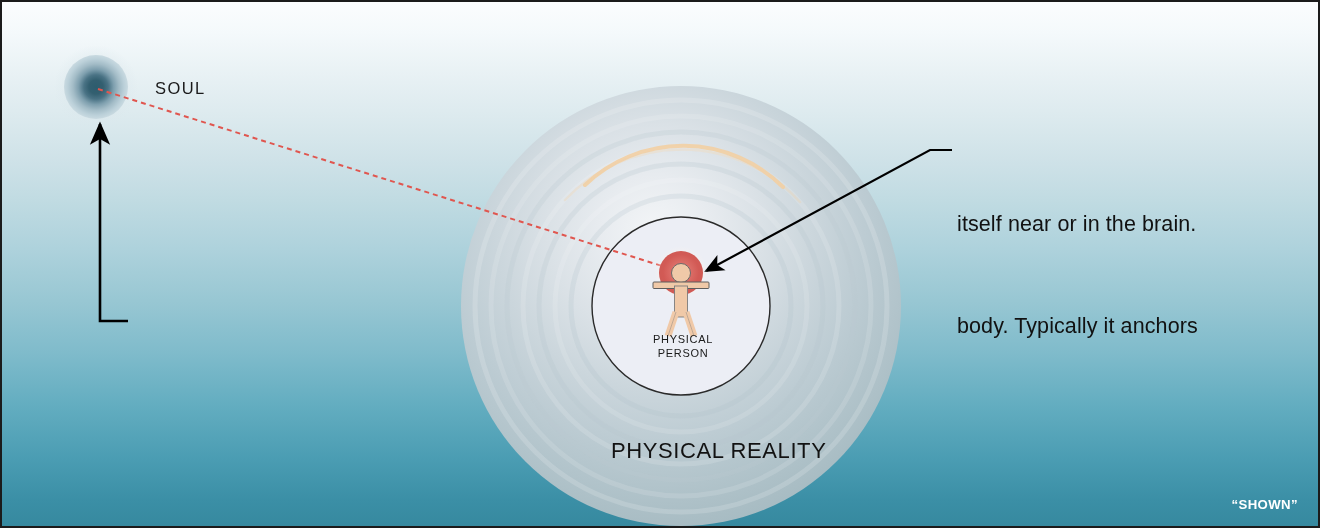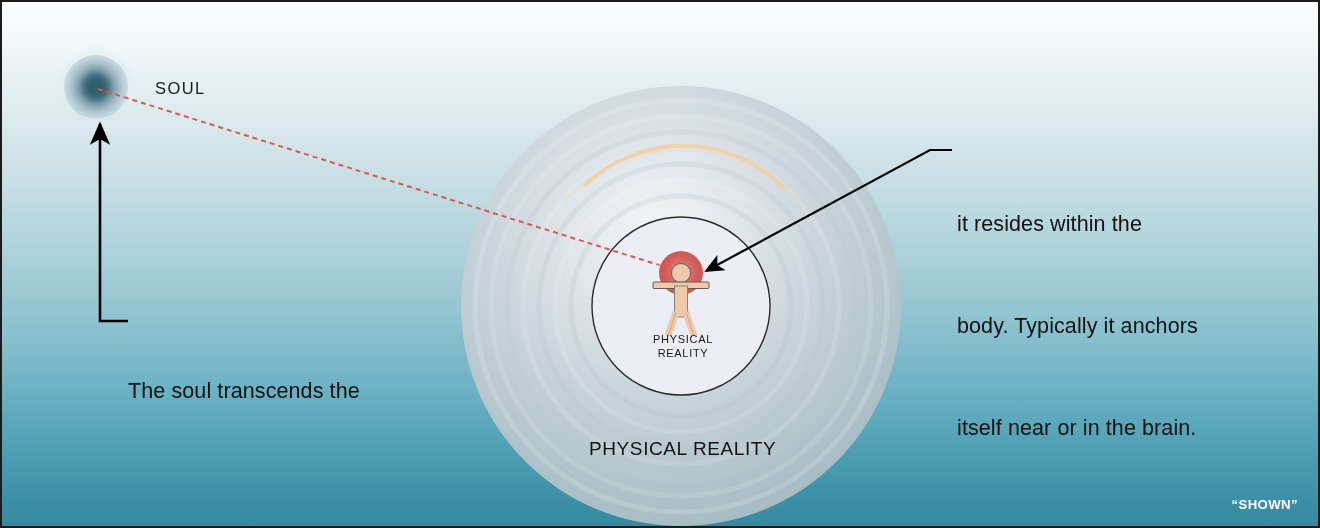--- a/index.html
+++ b/index.html
@@ -58,23 +58,23 @@
   }
   .left-text { left: 128px; top: 266px; width: 330px; }
   .right-text { left: 957px; top: 99px; width: 290px; }
   .soul-label {
     left: 155px; top: 39px;
     color: #1a1a1a;
     font-size: 16.5px;
     letter-spacing: 1.4px;
   }
   .pr-label {
-    left: 589px; top: 398px;
+    left: 611px; top: 398px;
     color: #121212;
-    font-size: 19px;
+    font-size: 22px;
     letter-spacing: 0.6px;
     font-weight: 500;
   }
   .pp-label {
     left: 652px; top: 292px;
     width: 62px;
     text-align: center;
     color: #1a1a1a;
     font-size: 11px;
     letter-spacing: 0.7px;
@@ -180,36 +180,34 @@
         <path d="M676 272 L668 296" stroke="#f0c9a8" stroke-width="7" stroke-linecap="butt"></path>
         <path d="M686 272 L694 296" stroke="#f0c9a8" stroke-width="7" stroke-linecap="butt"></path>
         <path d="M676 272 L668 296" stroke="#80807e" stroke-width="0.8" fill="none" opacity="0.55"></path>
         <path d="M686 272 L694 296" stroke="#80807e" stroke-width="0.8" fill="none" opacity="0.55"></path>
       </g>
     </svg>
 
     <div class="txt soul-label">SOUL</div>
 
     <div class="txt body-text left-text">
-      <div>The soul transcends the</div>
       
       
       
       
     </div>
 
     <div class="txt body-text right-text">
-      <div>it resides within the</div>
+      <div>itself near or in the brain.</div>
       <div>body. Typically it anchors</div>
-      <div>itself near or in the brain.</div>
     </div>
 
     <div class="txt pp-label">
       <div>PHYSICAL</div>
-      <div>REALITY</div>
+      <div>PERSON</div>
     </div>
 
     <div class="txt pr-label">PHYSICAL REALITY</div>
 
     <div class="txt heaven-caption">
       <div class="hl1">“SHOWN”</div>
       
       
     </div>
 

